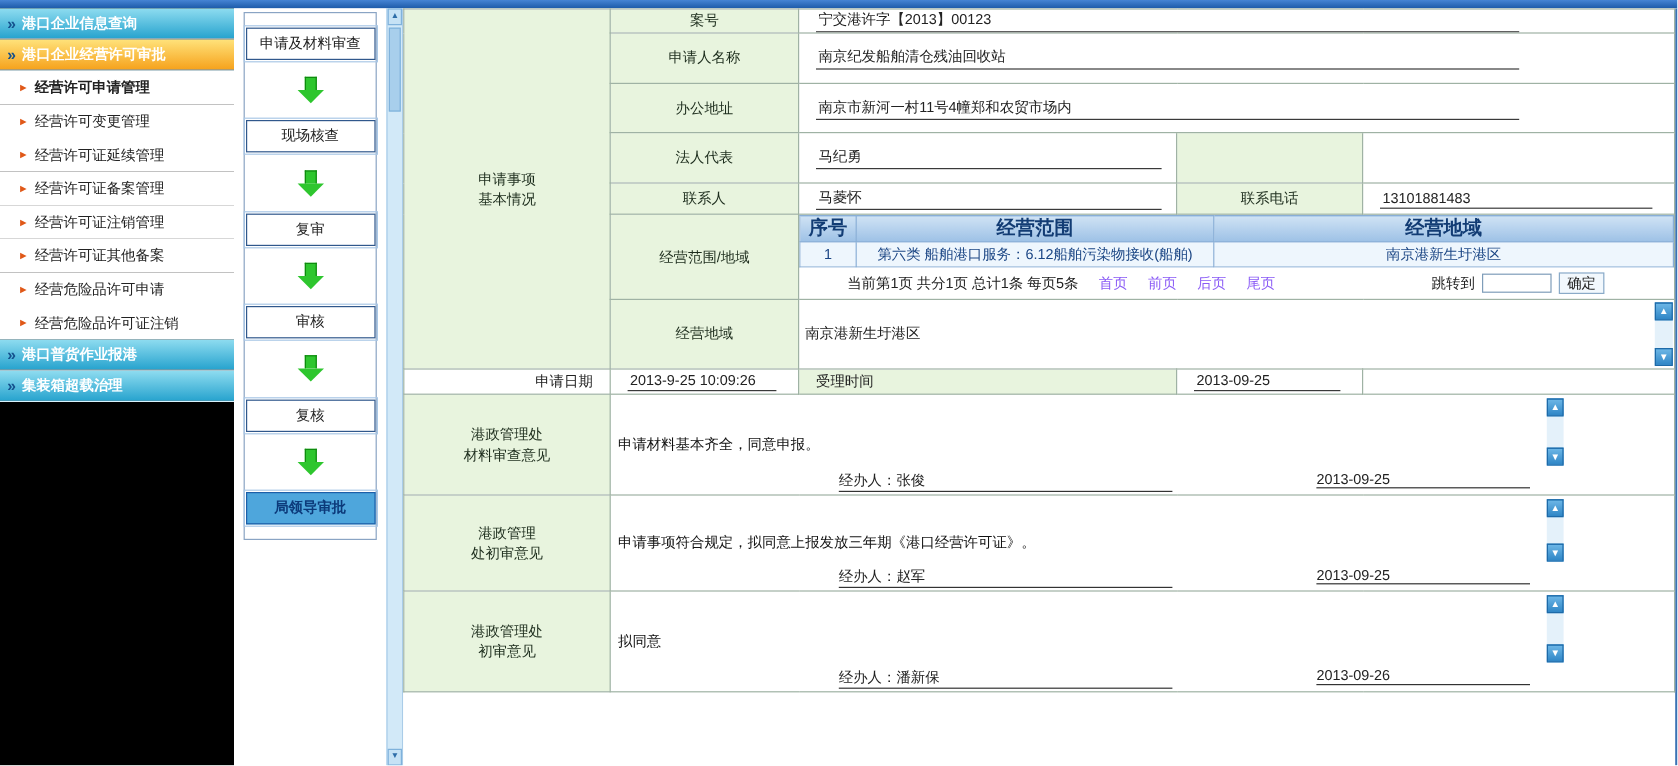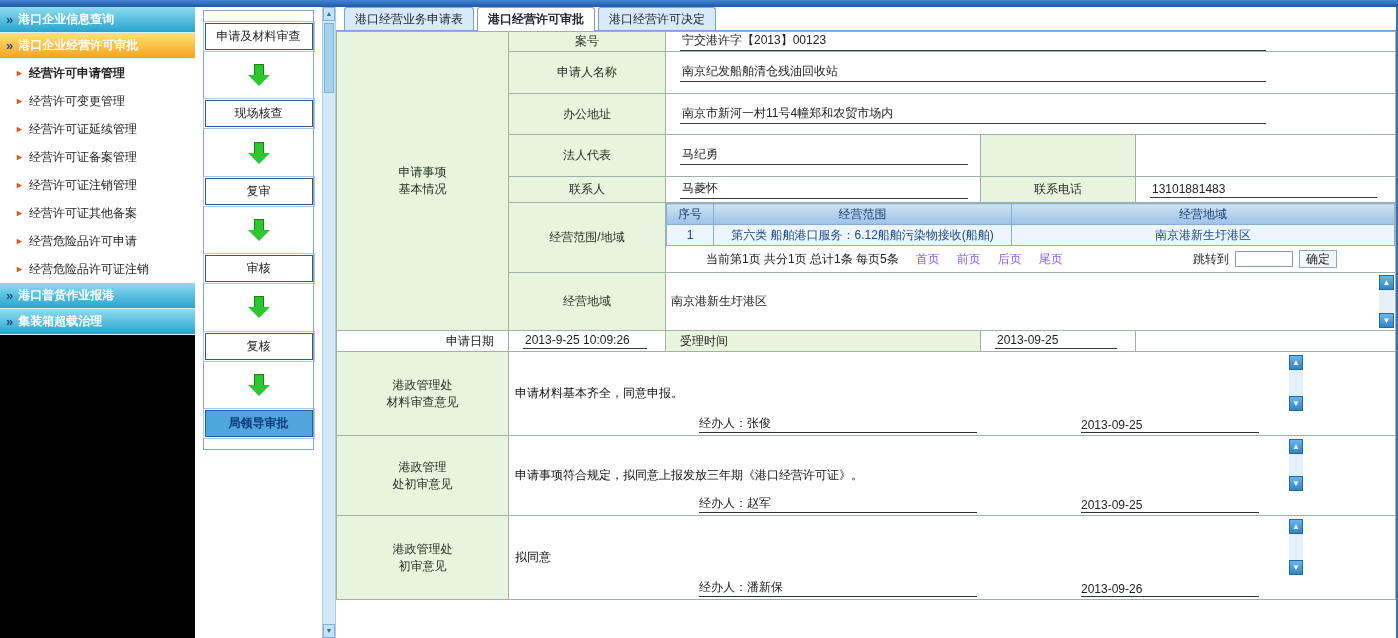--- a/index.html
+++ b/index.html
@@ -65,21 +65,21 @@
   .w590 { width:586px; } .w290 { width:288px; }
   .wfull { display:block; margin-right:4px; }
 
   .h48{height:48px} .h42{height:42px} .h41{height:41px} .h26{height:26px}
   .h70{height:70px} .h58{height:58px} .h21{height:21px} .h84{height:84px} .h80{height:80px}
 
   
   .scopecell { padding:0 !important; vertical-align:top; }
   .scopetbl { width:100%; border-collapse:collapse; table-layout:fixed; }
   .scopetbl th { background:linear-gradient(180deg,#cfe2f4,#9dc1e6); border:1px solid #89aed6;
-                 color:#123c74; height:21px; font-size:12px; font-weight:normal; }
+                 color:#123c74; height:21px; font-size:16px; font-weight:bold; }
   .scopetbl td { background:#eef6fd; border:1px solid #89aed6; color:#1a4584; text-align:center; height:21px; }
   .pager { display:flex; align-items:center; height:26px; gap:7px; padding-left:40px; color:#222; background:#fff; }
   .pager a { color:#8b5cf6; text-decoration:none; cursor:pointer;margin-left:10px; }
   .jumpgrp { margin-left:auto; display:flex; align-items:center; gap:6px; margin-right:58px; }
   .jumpinput { width:58px; height:16px; border:1px solid #7f9db9; }
   .confirmbtn { height:18px; border:1px solid #8aaac8; background:#f2f8fd; font-size:12px;
                 padding:0 6px; color:#222; cursor:pointer; }
 
   
   .areacell { position:relative; vertical-align:top; padding:0 !important; }
@@ -88,21 +88,21 @@
              justify-content:space-between; background:#e4f1fa; }
   .ms-area { right:1px; top:2px; bottom:2px; }
   .ms-op { right:92px; top:3px; bottom:24px; width:14px; }
   .mbtn { width:100%; height:15px; background:linear-gradient(180deg,#6cb6e6,#2f86c6);
           border:1px solid #1d6aa8; color:#fff; font-size:8px; line-height:13px;
           text-align:center; cursor:pointer; }
 
   
   .opcell { position:relative; vertical-align:top; padding:0 !important; }
   .optext { padding:2px 6px; color:#111; }
-  .opfoot { position:absolute; left:0; right:0; bottom:2px; display:flex; align-items:flex-end; height:18px; }
+  .opfoot { position:absolute; left:0; right:0; bottom:2px; display:flex; align-items:flex-start; height:18px;gap:16px; }
   .ophandler { margin-left:190px; width:278px; border-bottom:1px solid #333; }
   .opdate { margin-left:104px; width:178px; border-bottom:1px solid #333; }
 </style>
 </head>
 <body>
 
 <div class="app">
   <div class="topbar"></div>
 
   <div class="sidebar">
@@ -187,25 +187,20 @@
     </div>
   </div>
 
   <div class="vscroll">
     <div class="vs-btn vs-up">▲</div>
     <div class="vs-thumb"></div>
     <div class="vs-btn vs-down">▼</div>
   </div>
 
   <div class="main">
-    <div class="tabbar">
-      <div class="tab">港口经营业务申请表</div>
-      <div class="tab active">港口经营许可审批</div>
-      <div class="tab">港口经营许可决定</div>
-    </div>
 
     <table class="formtbl">
       <colgroup>
         <col style="width:172px">
           <col style="width:157px">
           <col style="width:315px">
         <col style="width:155px">
           <col>
       </colgroup>
 

